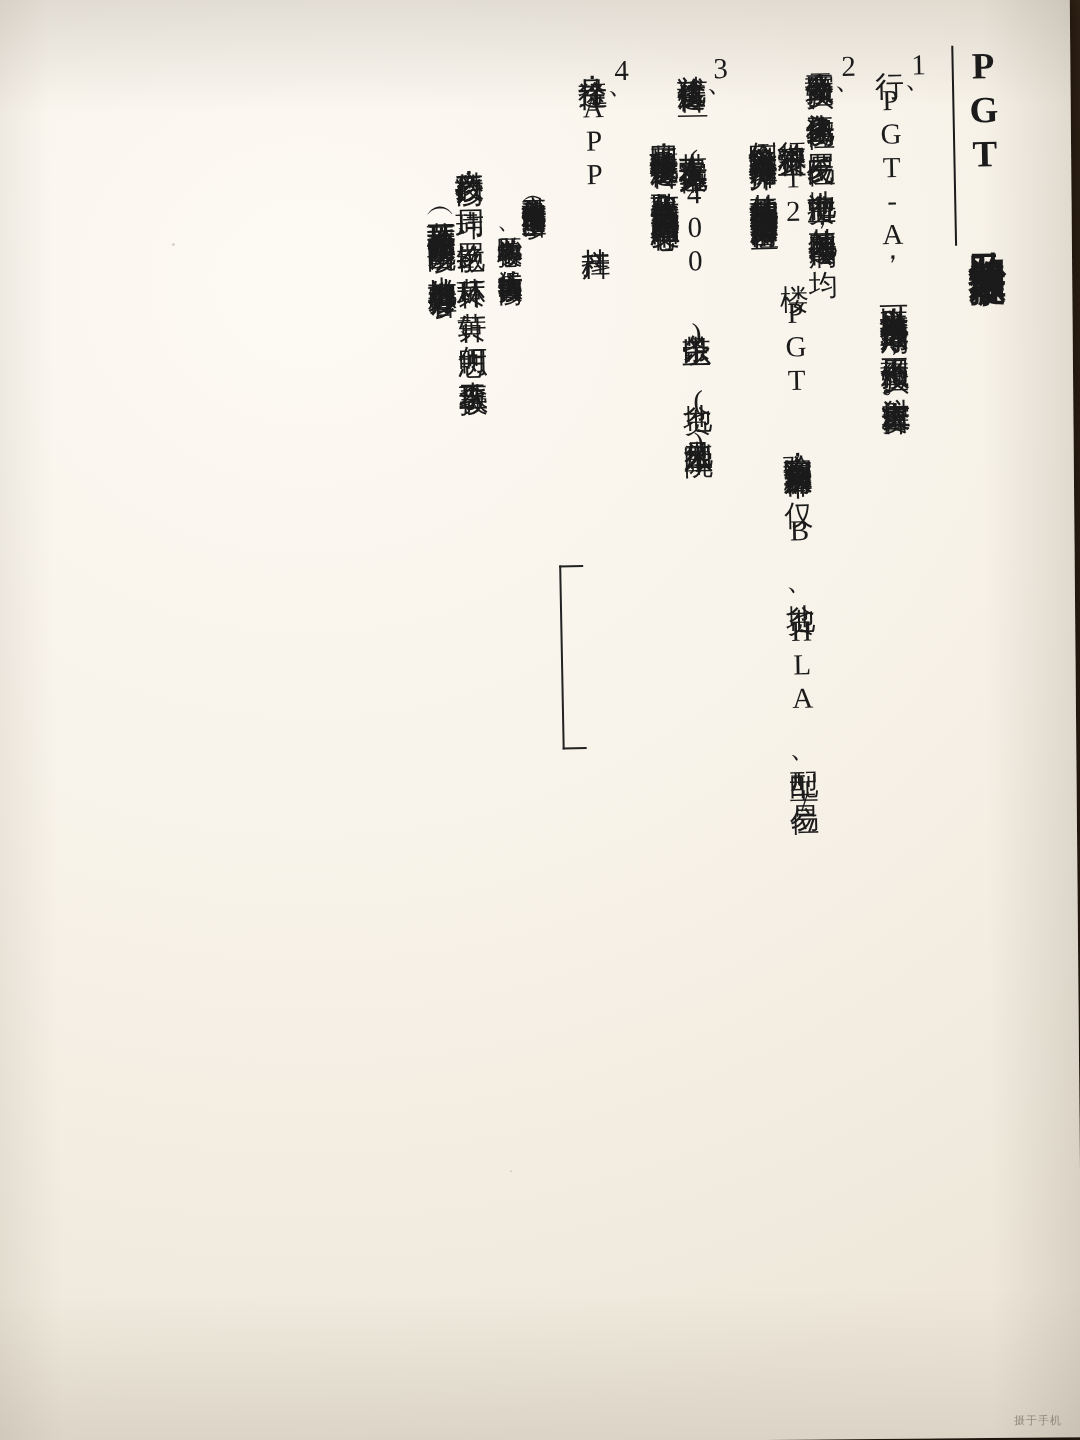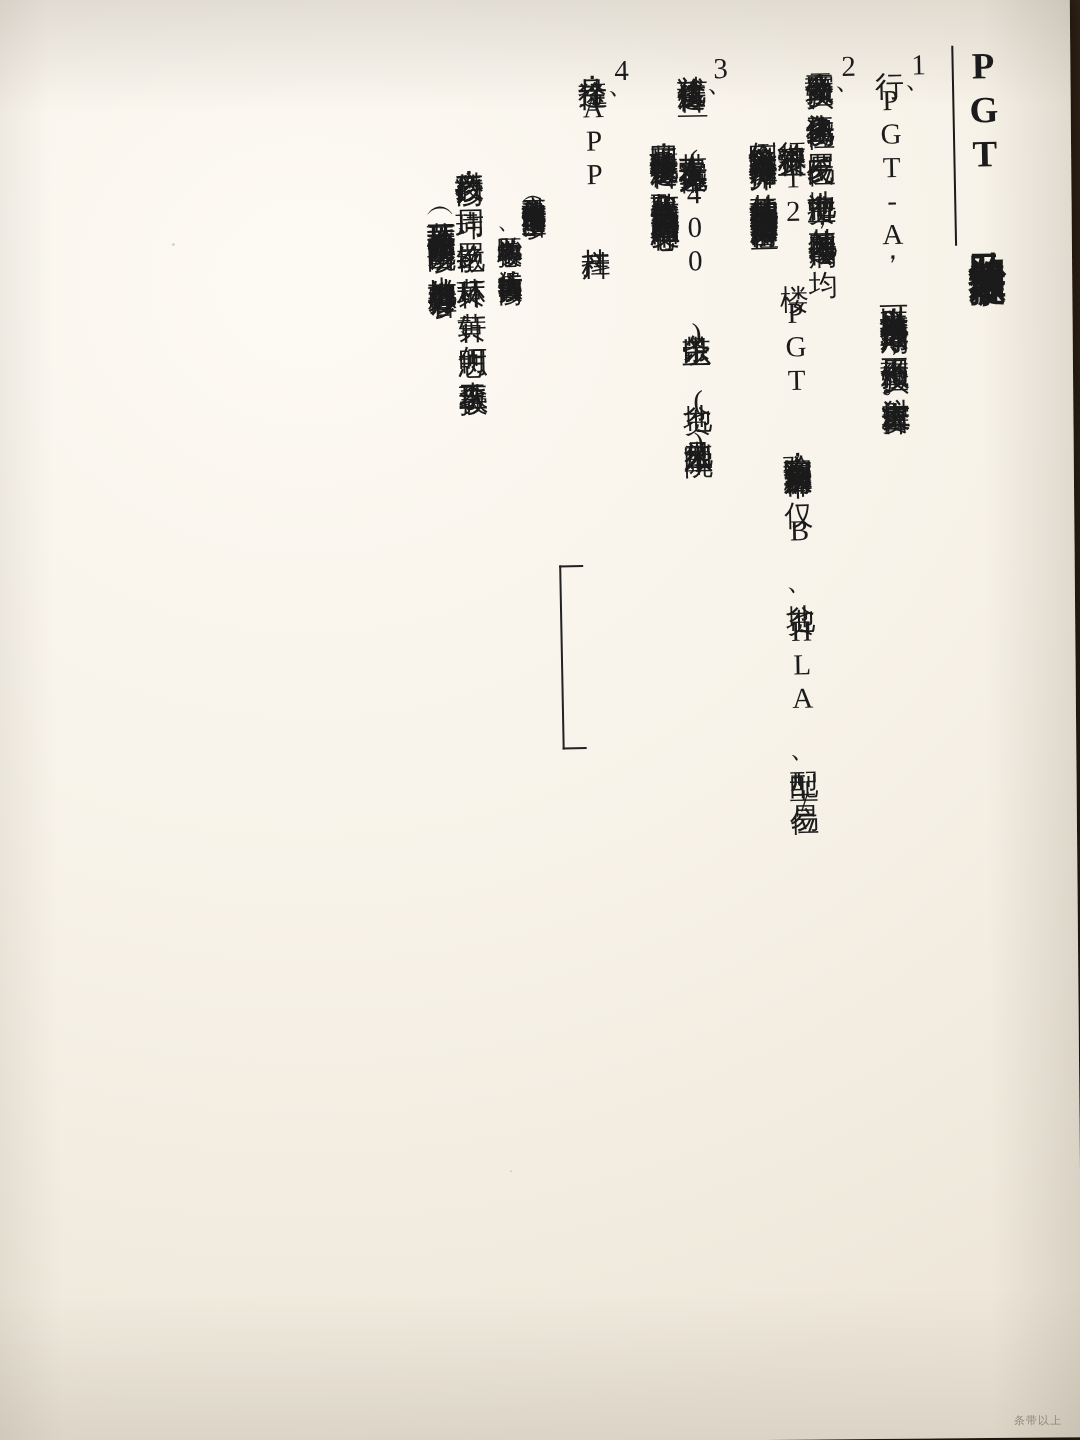--- a/index.html
+++ b/index.html
@@ -217,15 +217,15 @@
       <div class="vcol sub-col" style="padding-top:170px;">胎儿医学中心教授、遗传病生育咨询教授门诊</div>
 
       <div class="gap-s"></div>
 
       <div class="vcol cont-col" style="padding-top:100px;">产科教授门诊：周玮、罗艳敏、黄林环、黄轩、何志明、李珠玉教授</div>
       <div class="vcol cont-col" style="padding-top:150px;">（黄林环教授在中山一院广西医院出诊，当地的患者可挂号看诊）</div>
 
     </div>
   </div>
 
-  <div id="corner-mark">条带以上</div>
+  <div id="corner-mark">摄于手机</div>
 
 </div>
 
 </body></html>

